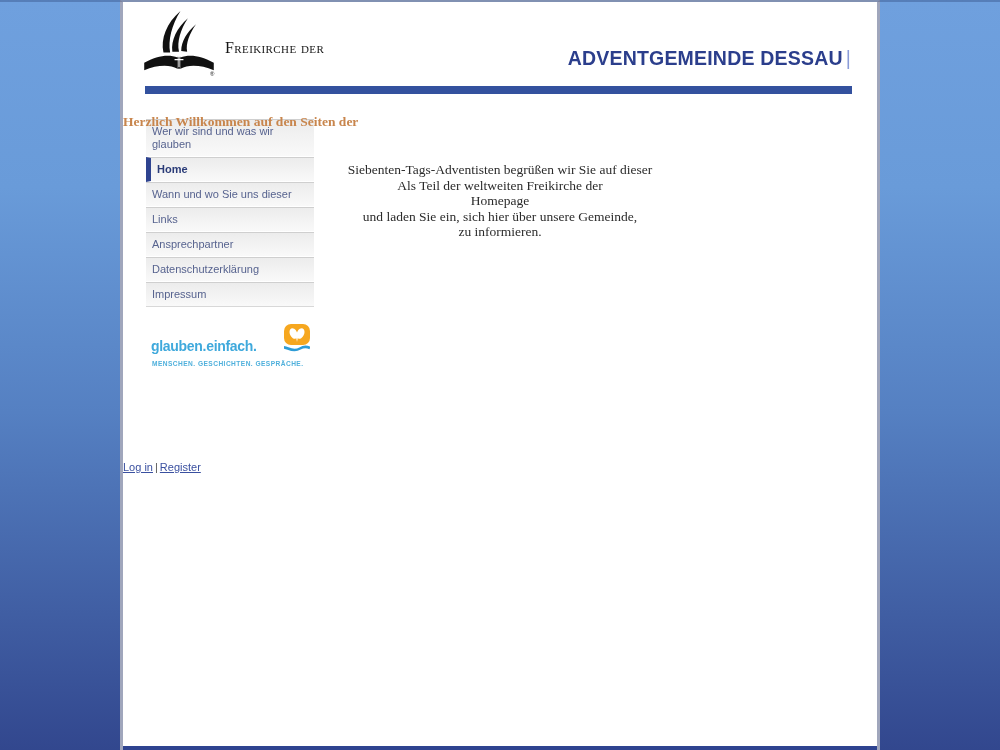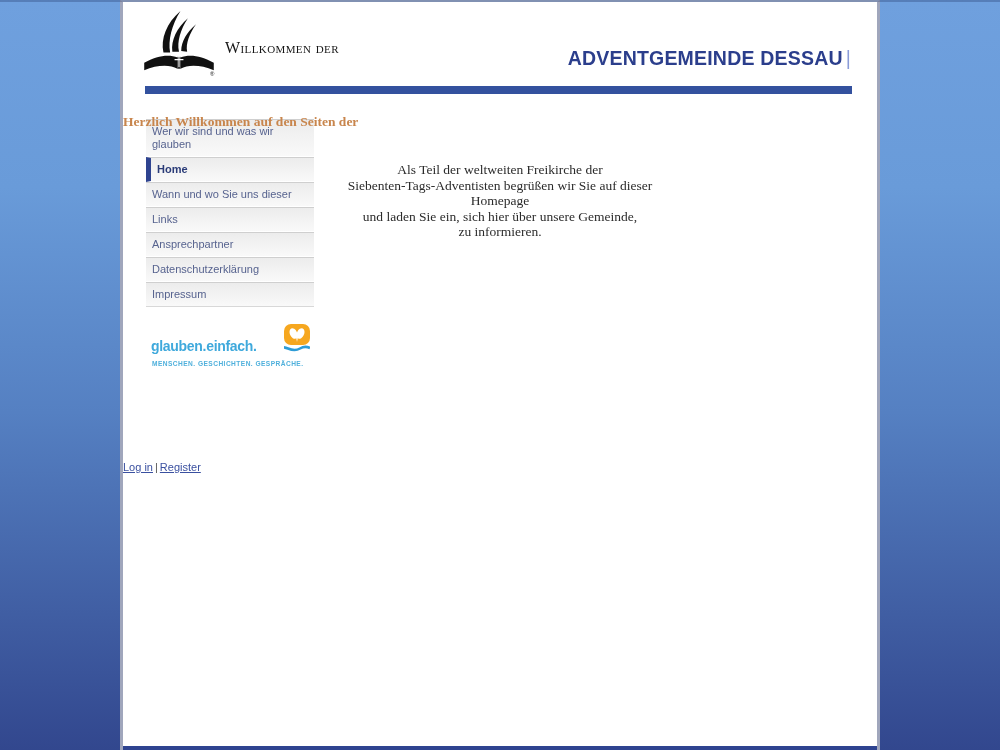--- a/index.html
+++ b/index.html
@@ -80,42 +80,42 @@
       <path d="M41 57 C39 42 47 25 62 12 C52 27 47 44 50 57 Z" fill="#111"></path>
       <path d="M53 56 C53 43 61 30 73 20 C64 33 59 46 61 57 Z" fill="#111"></path>
 
       <path d="M3 72 C20 62 37 60 48 65 L48 80 C37 74 20 75 3 82 Z" fill="#111"></path>
       <path d="M97 72 C80 62 63 60 52 65 L52 80 C63 74 80 75 97 82 Z" fill="#111"></path>
       <path d="M48 64 h4 v16 h-4 z" fill="#111"></path>
       <path d="M49.2 60 h1.6 v18 h-1.6 z M44 67 h12 v1.6 h-12 z" fill="#fff"></path>
       <text x="92" y="90" font-size="8" fill="#111">®</text>
     </svg>
     <div class="brand">
-      <div class="l1">Willkommen der</div>
+      <div class="l1">Freikirche der</div>
     </div>
     <div class="site-title"><span>ADVENTGEMEINDE DESSAU</span><span class="divider">|</span></div>
     <div class="header-bar"></div>
   </div>
 
   <div class="nav" id="sidebar-nav">
       <div class="nav-item">Wer wir sind und was wir glauben</div>
       <div class="nav-item active">Home</div>
       <div class="nav-item">Wann und wo Sie uns dieser</div>
       <div class="nav-item">Links</div>
       <div class="nav-item">Ansprechpartner</div>
       <div class="nav-item">Datenschutzerklärung</div>
       <div class="nav-item">Impressum</div>
     </div>
 
   <div class="welcome-heading">
     <div>Herzlich Willkommen auf den Seiten der</div>
   </div>
   <div class="welcome-body" id="welcome-body">
+      <div>Siebenten-Tags-Adventisten begrüßen wir Sie auf dieser</div>
       <div>Als Teil der weltweiten Freikirche der</div>
-      <div>Siebenten-Tags-Adventisten begrüßen wir Sie auf dieser</div>
       <div>Homepage</div>
       <div>und laden Sie ein, sich hier über unsere Gemeinde,</div>
       <div>zu informieren.</div>
     </div>
 
   <div class="promo">
     <svg class="promo-icon" viewBox="0 0 26 30" xmlns="http://www.w3.org/2000/svg">
       <rect x="0" y="0" width="26" height="21" rx="7" fill="#F6A71F"></rect>
       <ellipse cx="9.5" cy="9.5" rx="3.6" ry="5.6" transform="rotate(-24 9.5 9.5)" fill="#fff"></ellipse>
       <ellipse cx="16.5" cy="9.5" rx="3.6" ry="5.6" transform="rotate(24 16.5 9.5)" fill="#fff"></ellipse>

